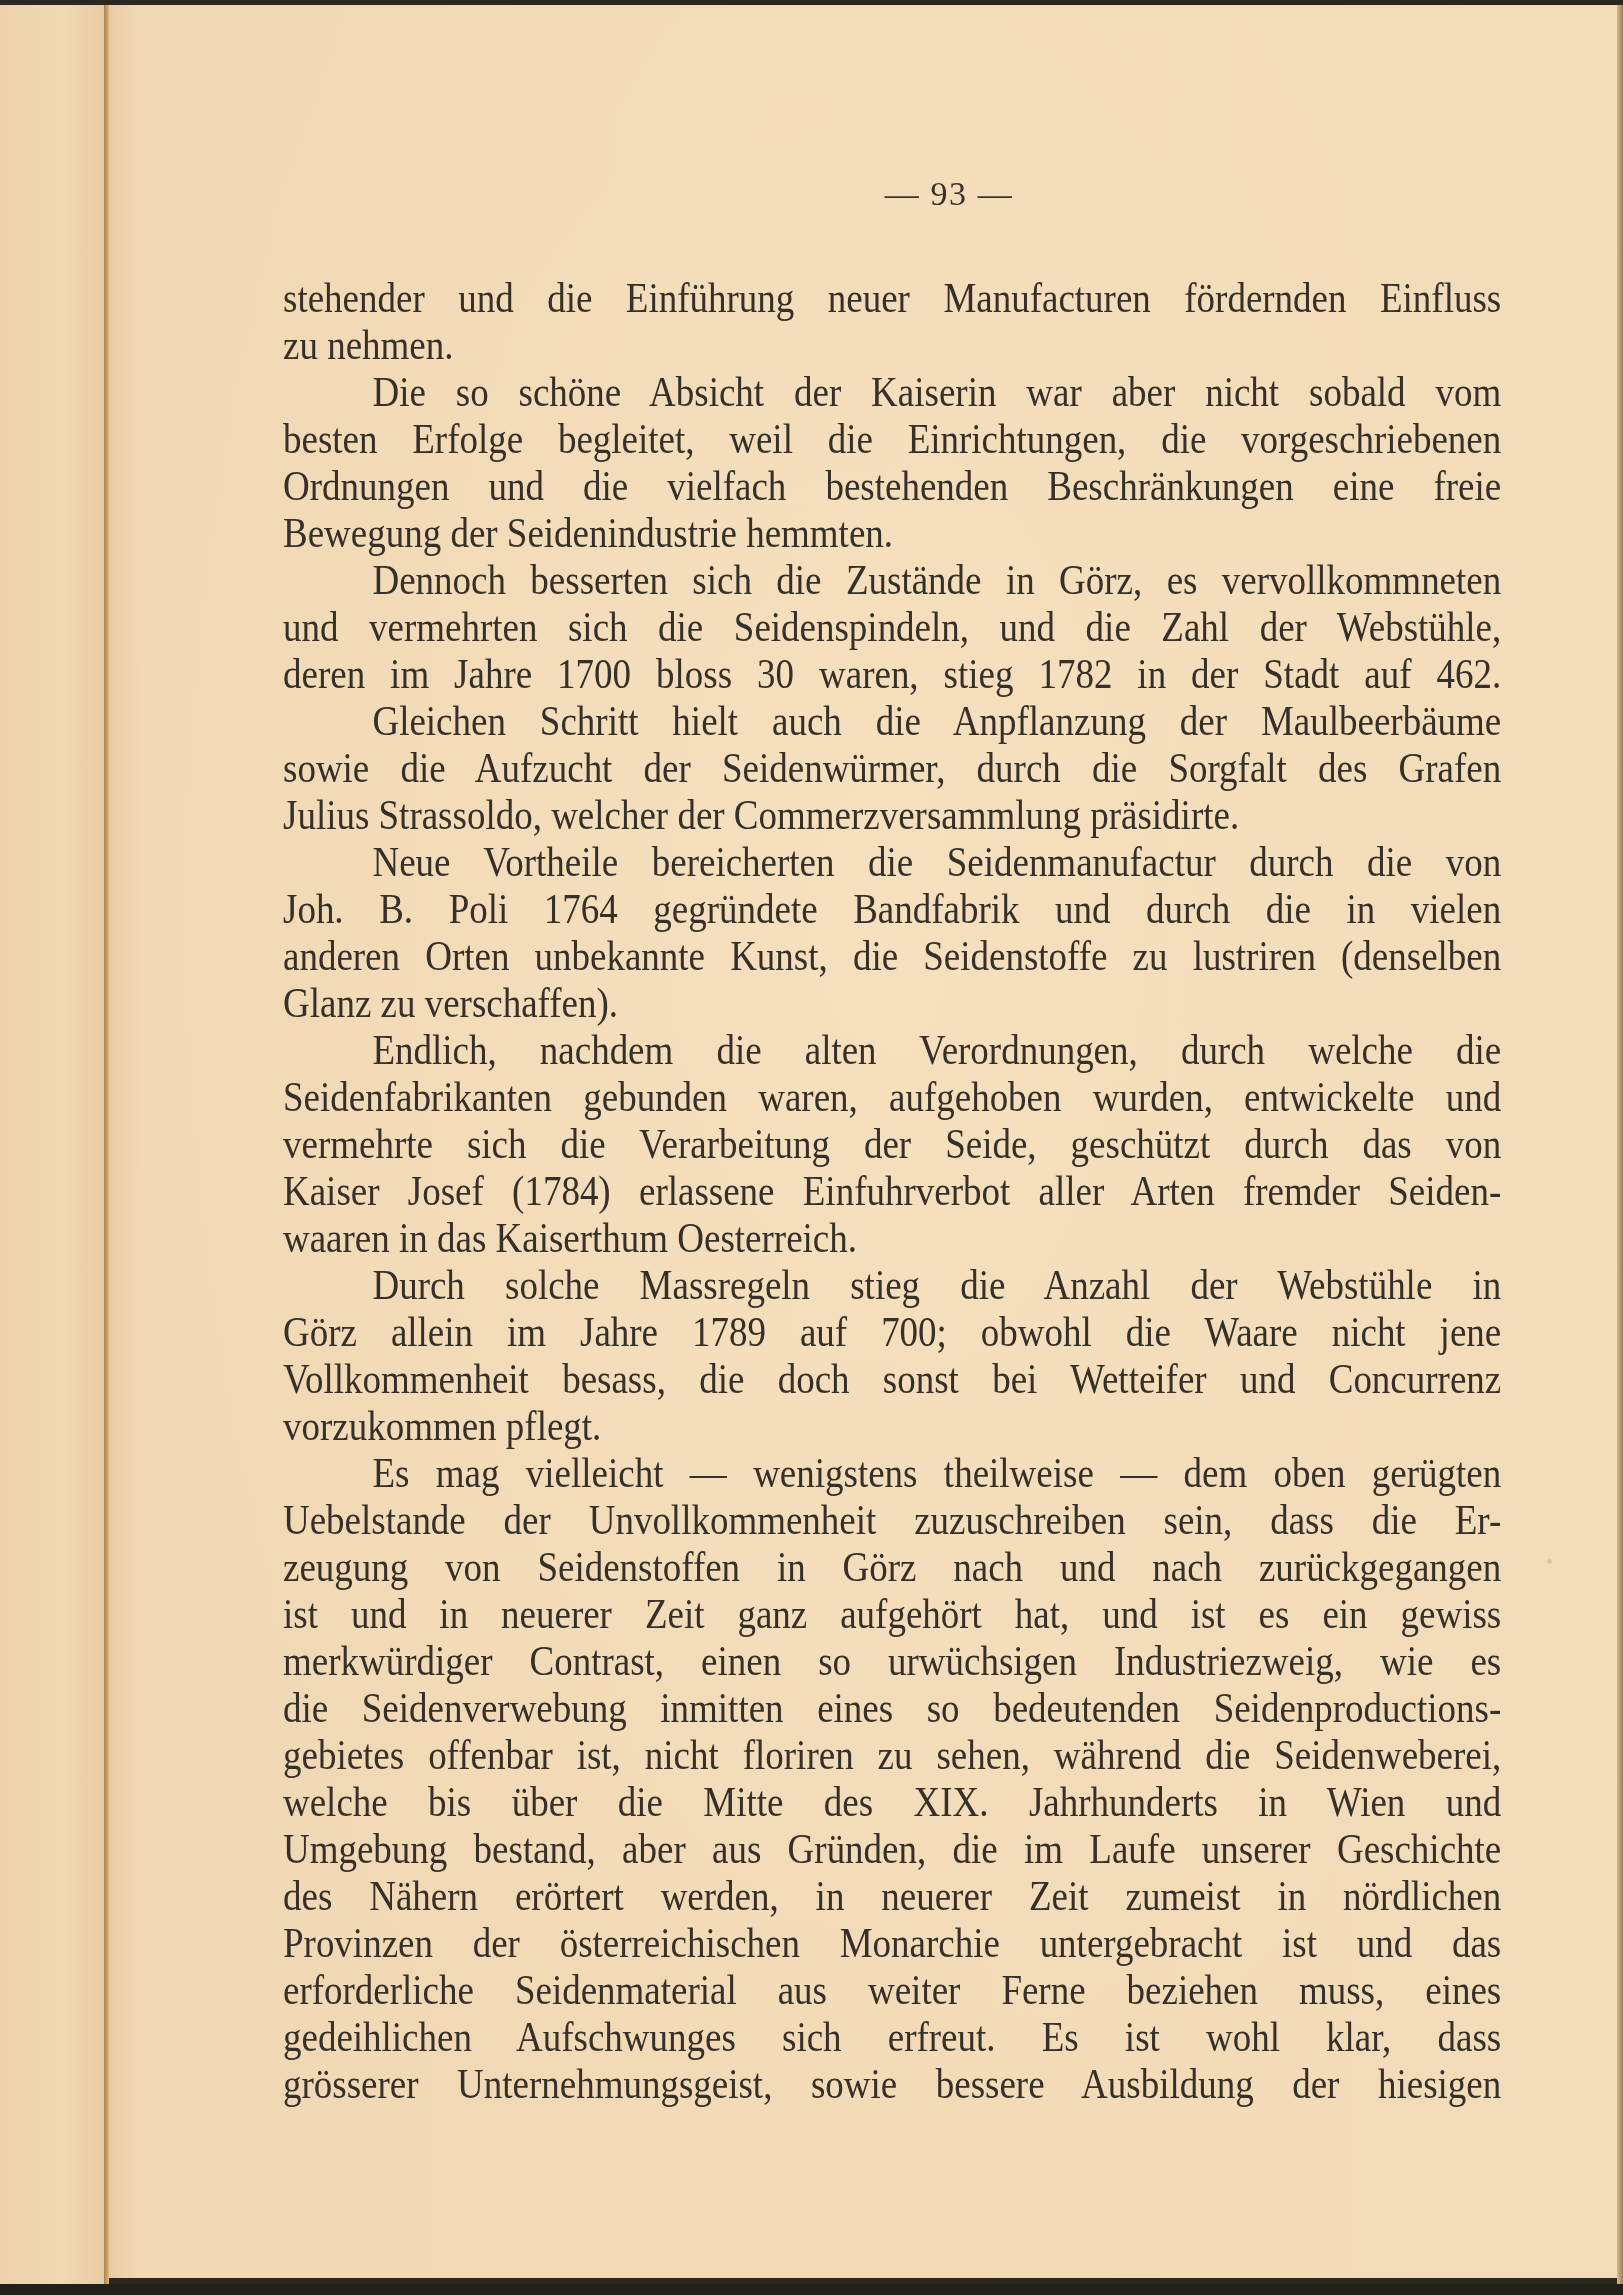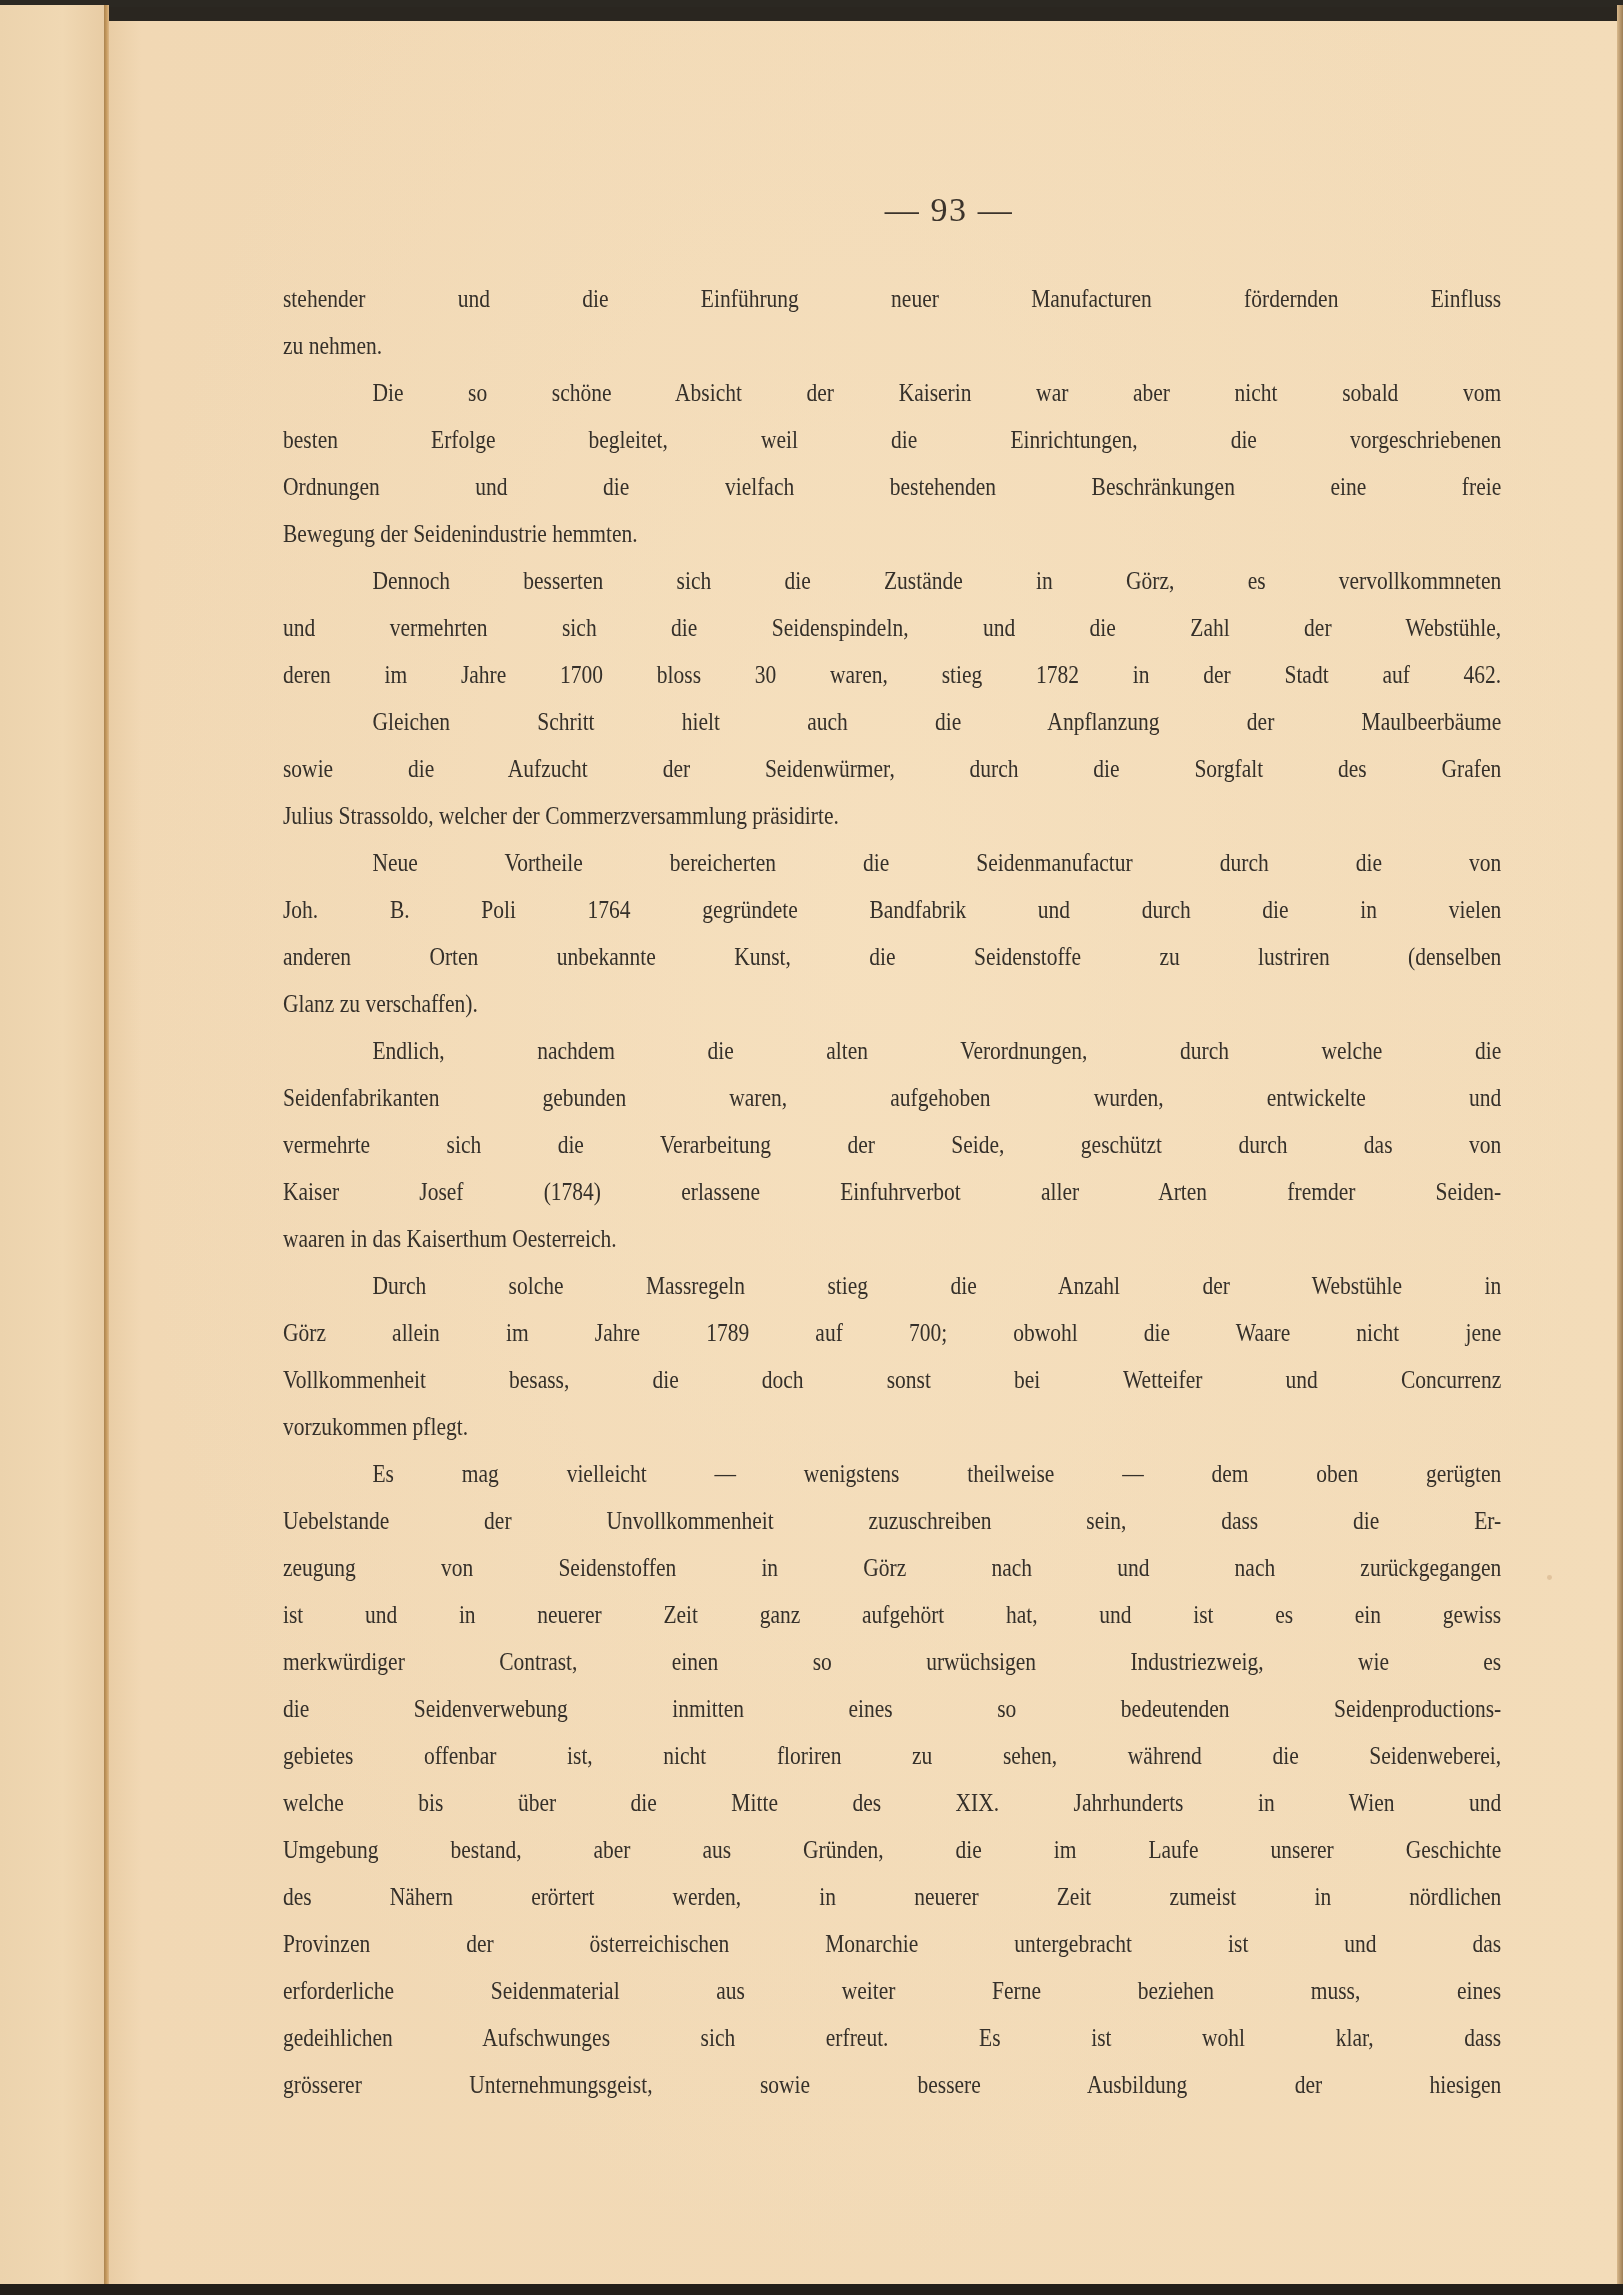--- a/index.html
+++ b/index.html
@@ -39,21 +39,20 @@
       background: linear-gradient(to right, #a9824e, #c79b5f 50%, #dcb888);
     }
     .page {
       position: absolute;
       left: 109px; top: 4.9px;
       width: 1510px; height: 2273px;
       background: #f2dab7;
       background-image:
         radial-gradient(ellipse at 50% 40%, rgba(247,226,193,0.7), rgba(240,214,176,0) 70%),
         linear-gradient(to right, #e9cda5 0px, #f1d8b4 32px, #f3dcb9 100%);
-      margin-top: 16px;
     }
     .right-edge {
       position: absolute;
       right: 0; top: 4.9px;
       width: 6.5px; height: 2279px;
       background: linear-gradient(to right, #d9b98c, #9c7d55);
     }
     .page-number {
       position: absolute;
       left: 0; right: 0;
@@ -62,24 +61,24 @@
       font-size: 34px;
       color: #3b332b;
       letter-spacing: 1.6px;
       padding-left: 170px;
       box-sizing: border-box;
       width: 1510px;
     }
     .text-block {
       position: absolute;
       left: 174px;
-      top: 254px;
+      top: 269px;
       width: 1218px;
       color: #35302a;
-      font-size: 25px;
+      font-size: 43px;
       line-height: 47px;
     }
     .line {
       display: block;
       white-space: nowrap;
       text-align: justify;
       text-align-last: justify;
       height: 47px;
       transform: scaleX(0.86);
       transform-origin: left center;

